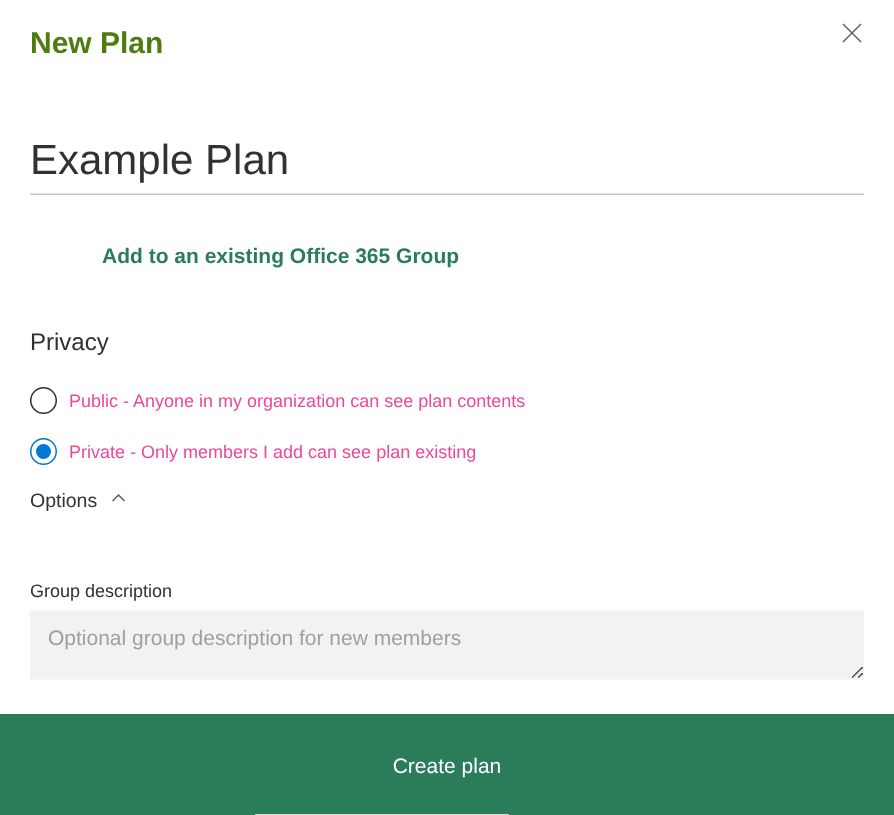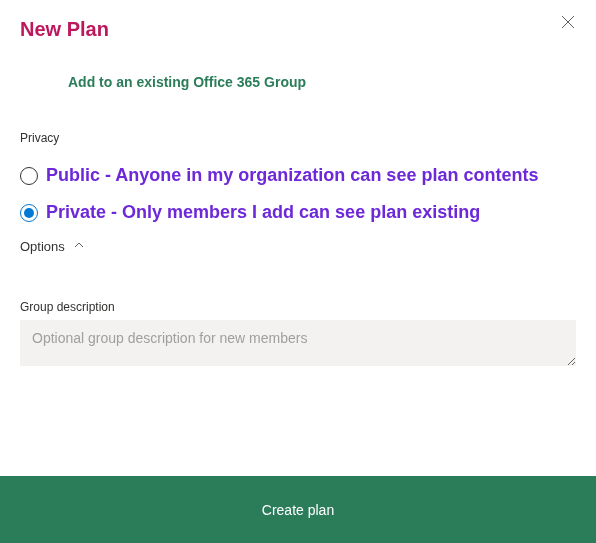--- a/index.html
+++ b/index.html
@@ -15,21 +15,21 @@
     padding: 18px 20px 0 20px;
   }
   .header {
     display: flex;
     justify-content: space-between;
     align-items: flex-start;
   }
   .title {
     font-size: 20px;
     font-weight: 600;
-    color: #be185d;
+    color: #4d7c0f;
   }
   .close-btn {
     position: absolute;
     top: 14px;
     right: 18px;
     cursor: pointer;
     color: #605e5c;
     width: 20px;
     height: 20px;
     display: flex;
@@ -55,21 +55,21 @@
   }
   .link {
     color: #2b7d5a;
     font-size: 14px;
     font-weight: 600;
     cursor: pointer;
     margin-left: 48px;
   }
   .section-label {
     margin-top: 40px;
-    font-size: 12px;
+    font-size: 16px;
     color: #323130;
     font-weight: 400;
   }
   .radio-group {
     margin-top: 20px;
   }
   .radio-row {
     display: flex;
     align-items: center;
     margin-bottom: 16px;
@@ -89,23 +89,23 @@
   }
   .radio.selected::after {
     content: "";
     position: absolute;
     top: 3px; left: 3px;
     width: 10px; height: 10px;
     border-radius: 50%;
     background: #0078d4;
   }
   .radio-label {
-    font-size: 18px;
-    font-weight: 700;
-    color: #6d28d9;
+    font-size: 12px;
+    font-weight: 400;
+    color: #ec4899;
   }
   .options-row {
     margin-top: 16px;
     display: flex;
     cursor: pointer;
     gap: 8px;
   }
   .options-label {
     font-size: 13px;
     color: #323130;
@@ -161,20 +161,21 @@
 
   <div class="close-btn">
     <span>
       <svg viewBox="0 0 14 14" stroke="#605e5c" stroke-width="1">
         <line x1="1" y1="1" x2="13" y2="13"></line>
         <line x1="13" y1="1" x2="1" y2="13"></line>
       </svg>
     </span>
   </div>
 
+  <input class="name-input" type="text" value="Example Plan" style="">
 
   <div class="link-row">
     <span class="link">Add to an existing Office 365 Group</span>
   </div>
 
   <div class="section-label">Privacy</div>
 
   <div class="radio-group">
     <div class="radio-row">
       <span class="radio"></span>

